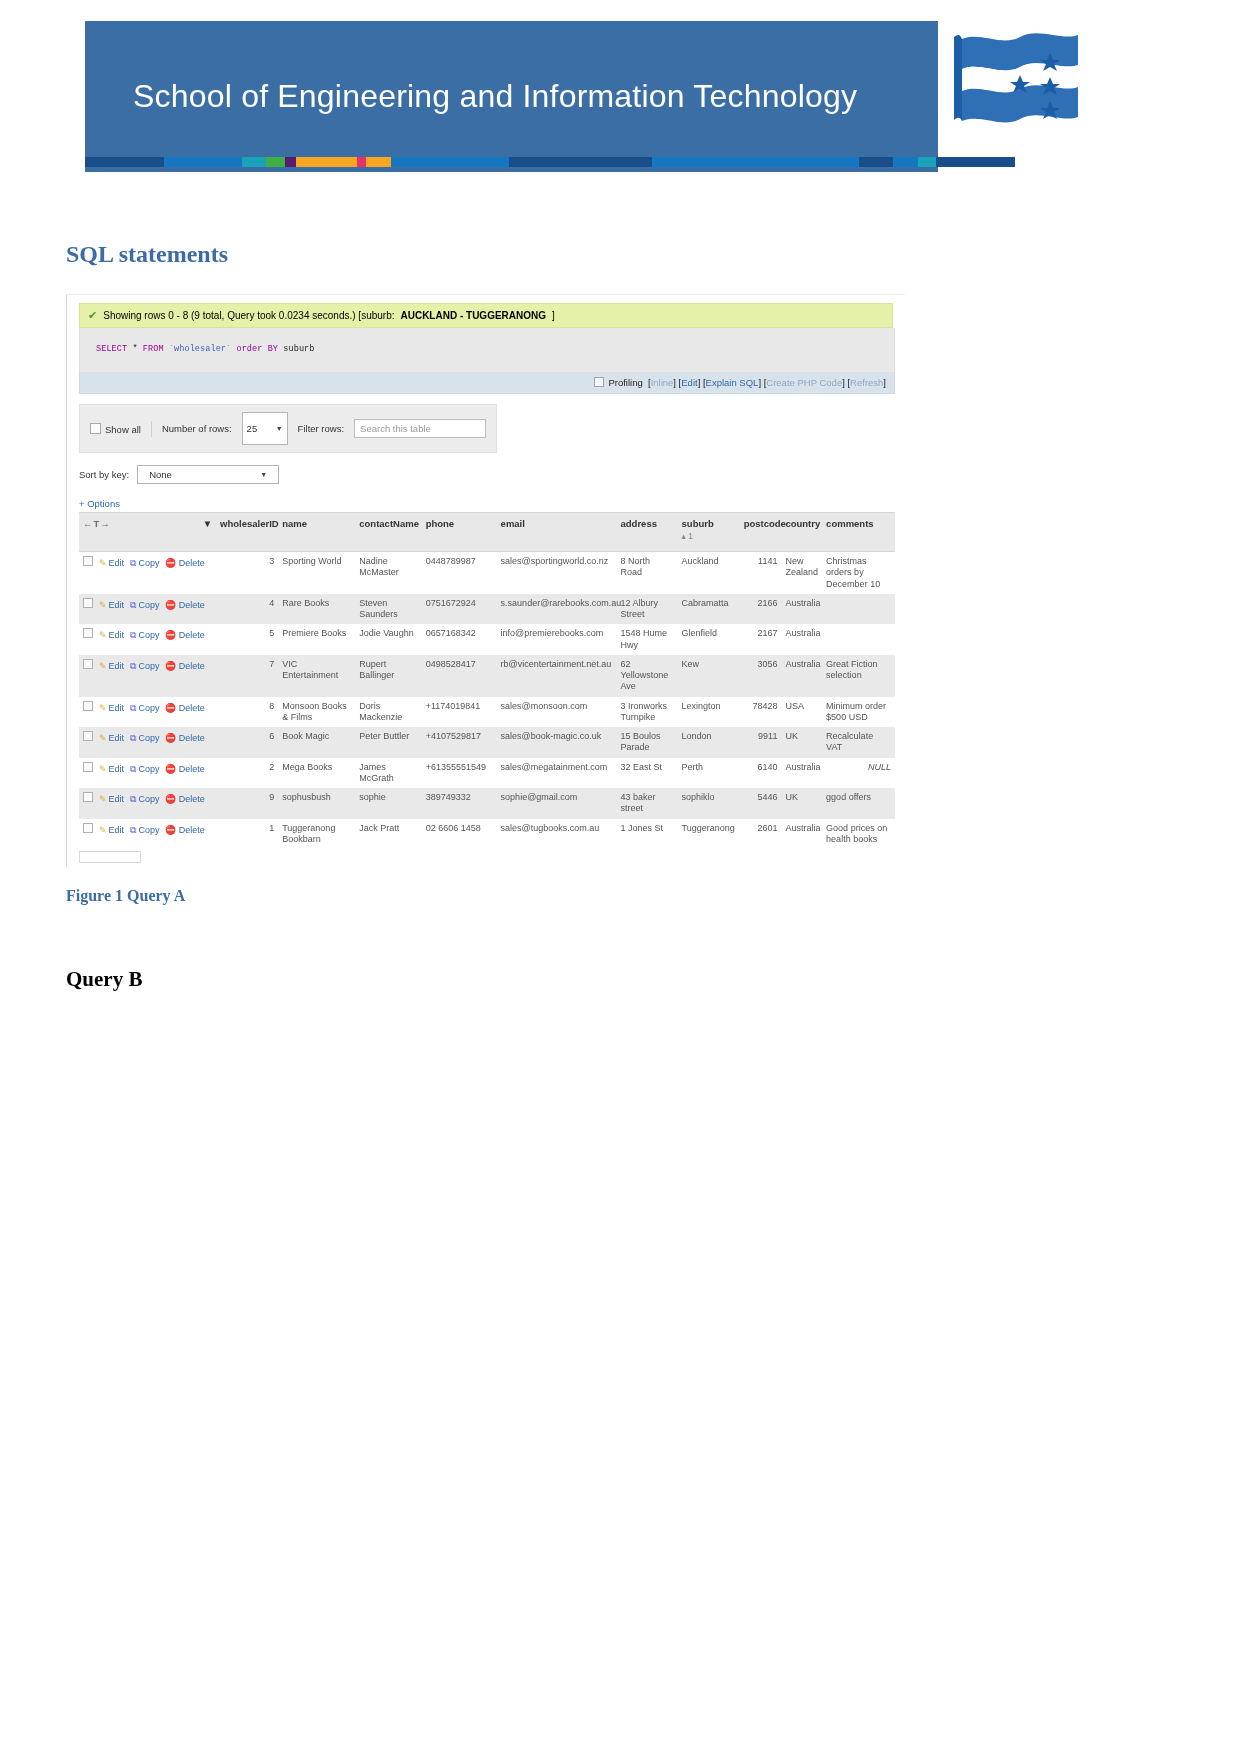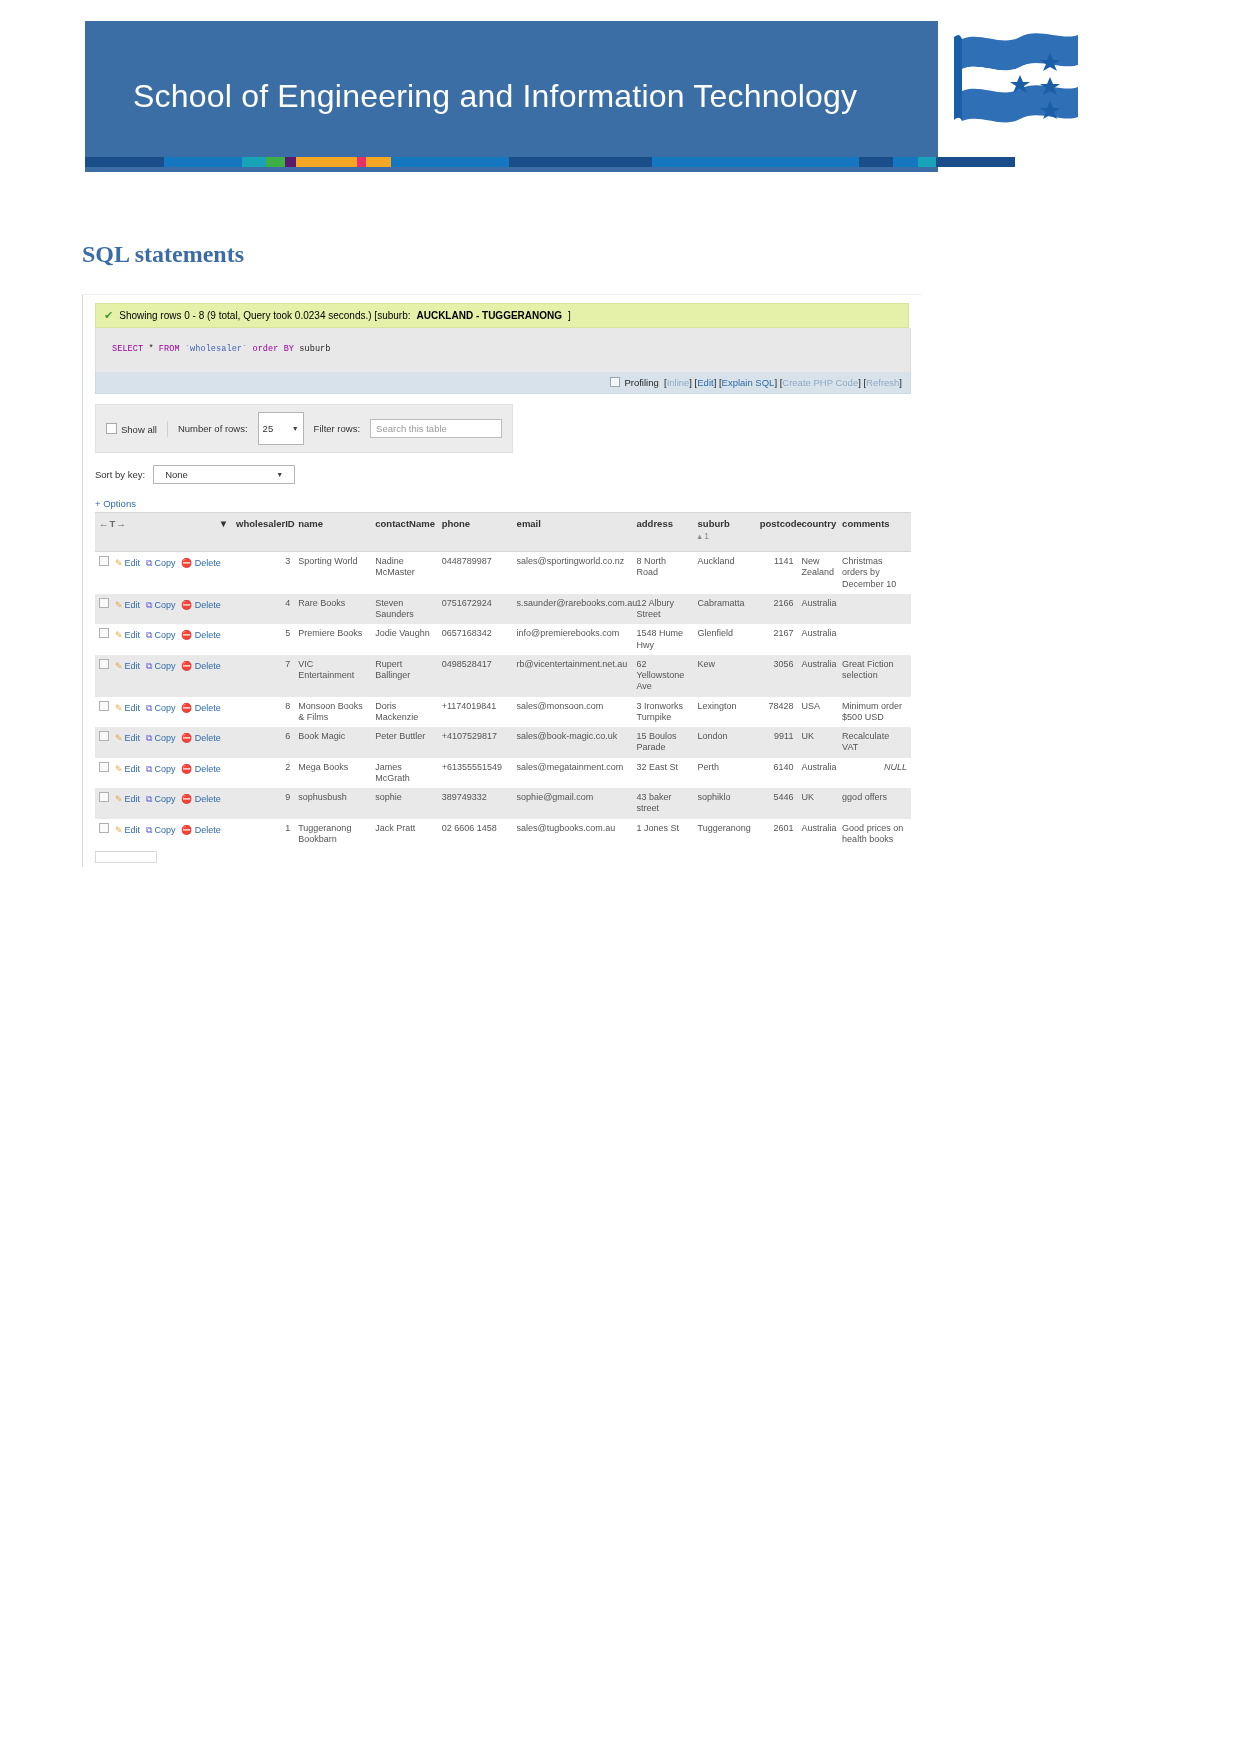--- a/index.html
+++ b/index.html
@@ -55,21 +55,20 @@
     top: 157px;
     width: 930px;
     height: 10px;
     display: flex;
   }
   .color-rule span { display: block; height: 100%; }
 
   
   .doc {
     padding: 0 66px;
-    margin-left: 16px;
   }
   h1.sql-heading {
     font-family: "Liberation Serif", serif;
     color: #3c6ba5;
     font-size: 24px;
     font-weight: bold;
     margin: 55px 0 0 0;
   }
   h2.query-heading {
     font-family: "Liberation Serif", serif;
@@ -518,15 +517,17 @@
               <td>Australia</td>
               <td>Good prices on health books</td>
             </tr>
           </tbody>
       </table>
 
       <div class="pma-scroll-stub"></div>
     </div>
   </div>
 
-
+  <div class="fig-caption">Figure 1 Query A</div>
+
+  <h2 class="query-heading">Query B</h2>
 
 </div>
 
 </body></html>

